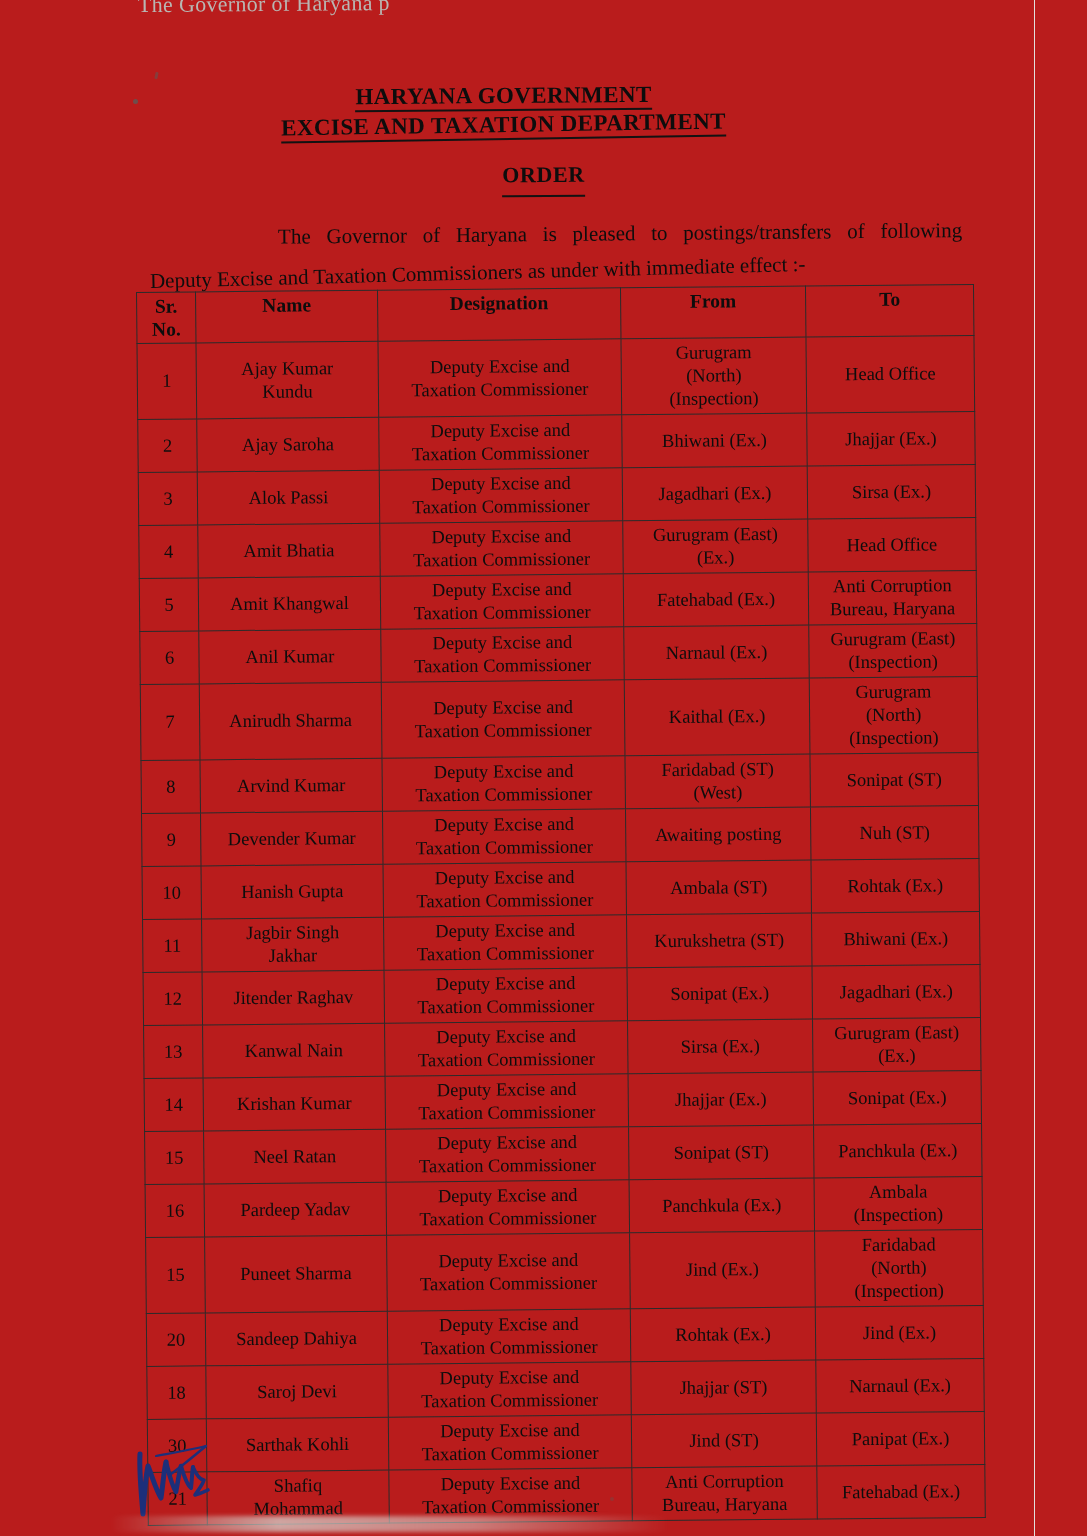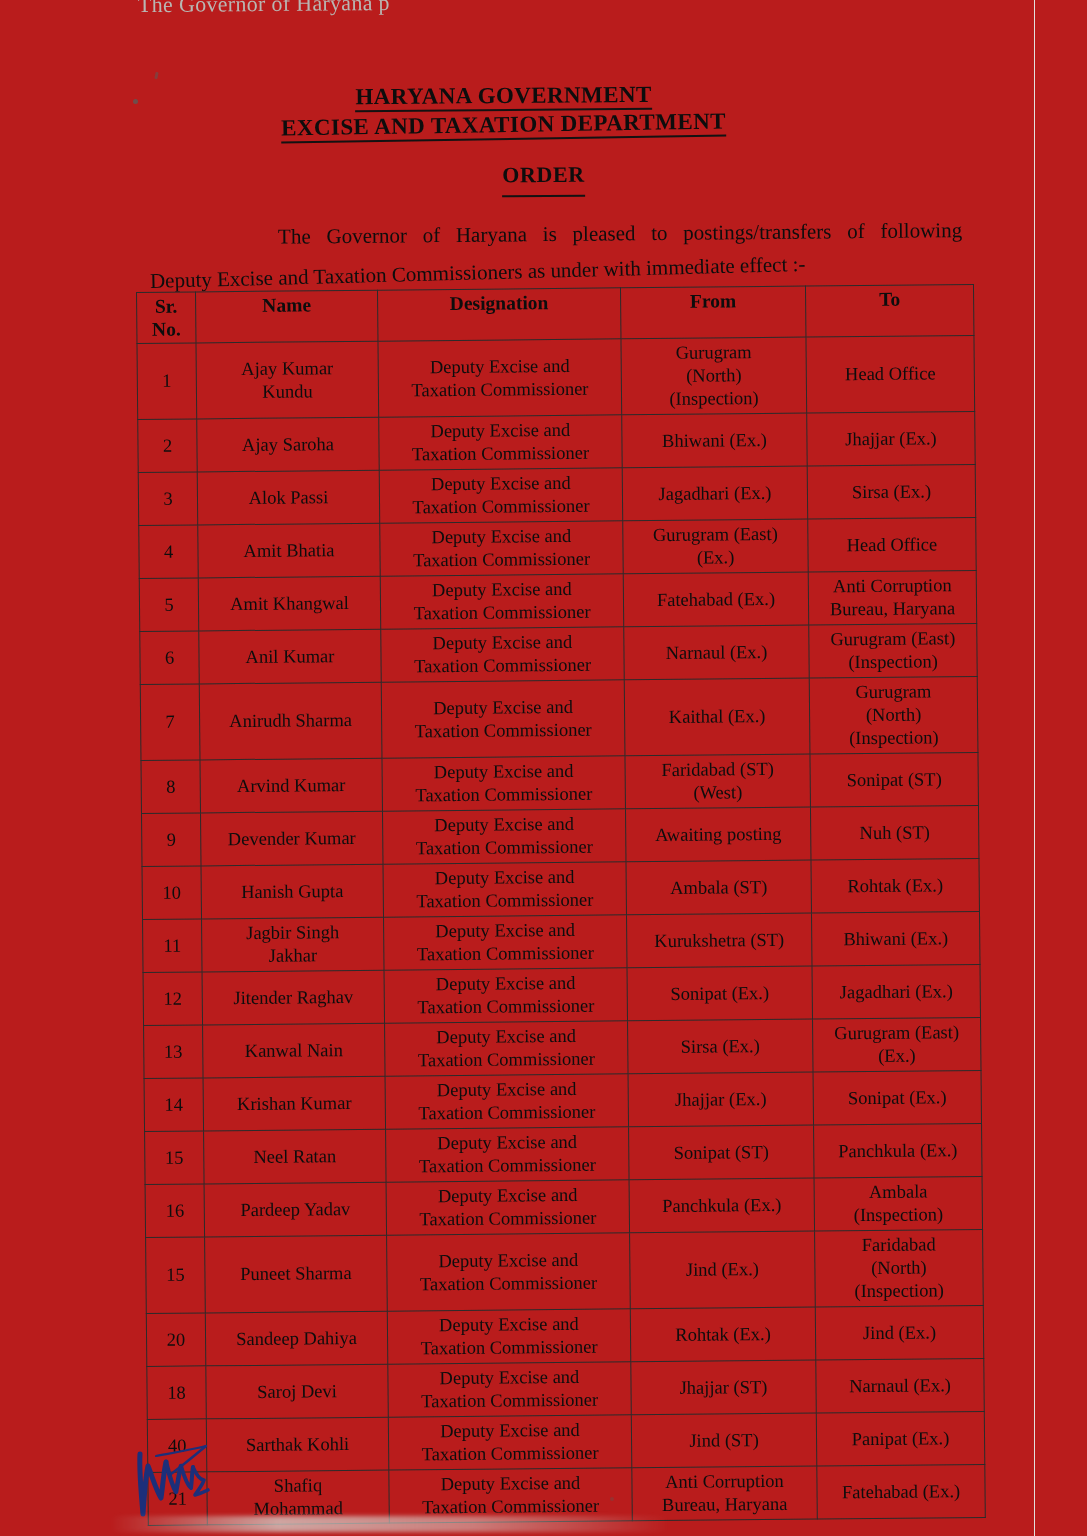--- a/index.html
+++ b/index.html
@@ -569,21 +569,21 @@
             </td>
             <td class="c-from">
               <div>Jhajjar (ST)</div>
             </td>
             <td class="c-to">
               <div>Narnaul (Ex.)</div>
             </td>
           </tr>
           <tr>
             <td class="c-sr">
-              <div>40</div>
+              <div>30</div>
             </td>
             <td class="c-name">
               <div>Sarthak Kohli</div>
             </td>
             <td class="c-desg">
               <div>Deputy Excise and</div>
               <div>Taxation Commissioner</div>
             </td>
             <td class="c-from">
               <div>Jind (ST)</div>

